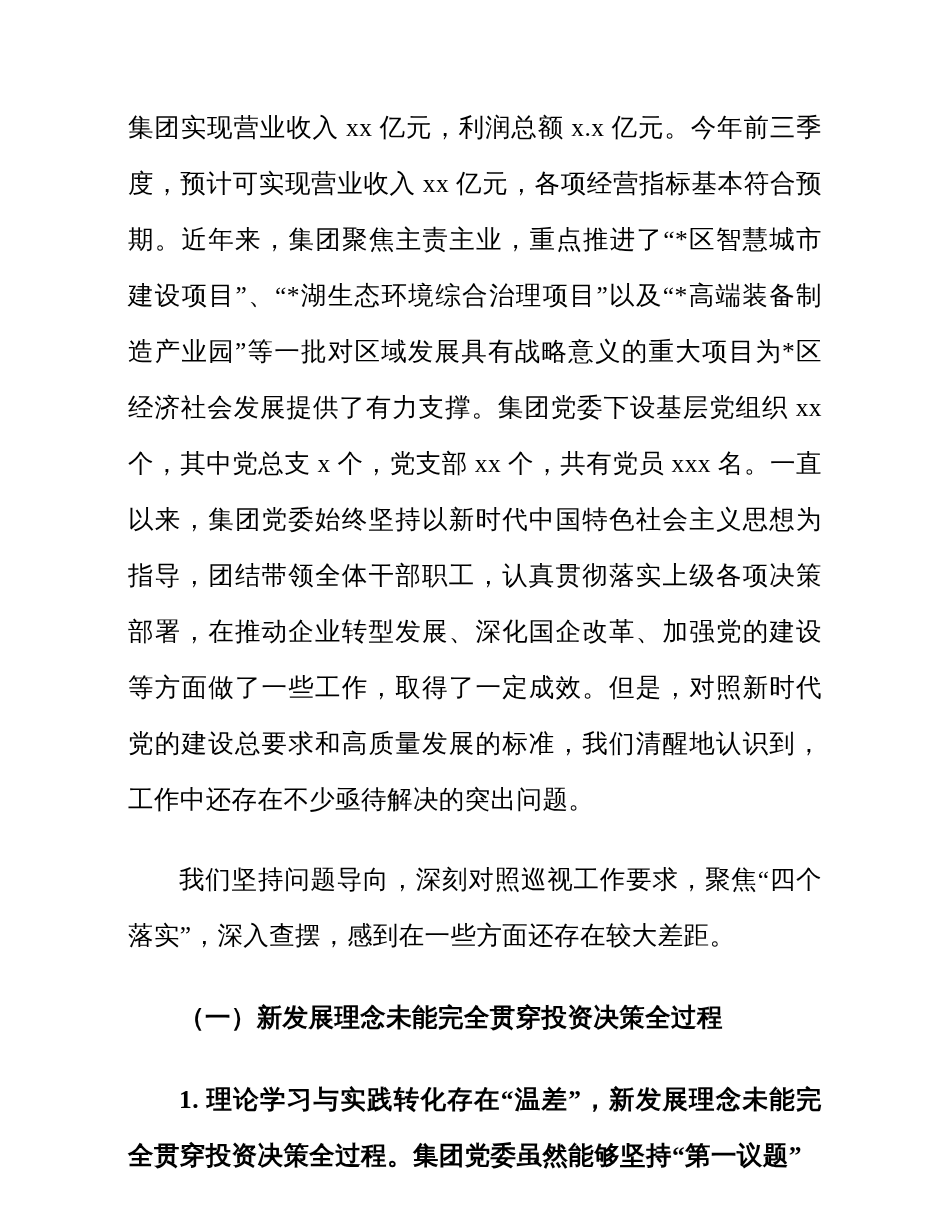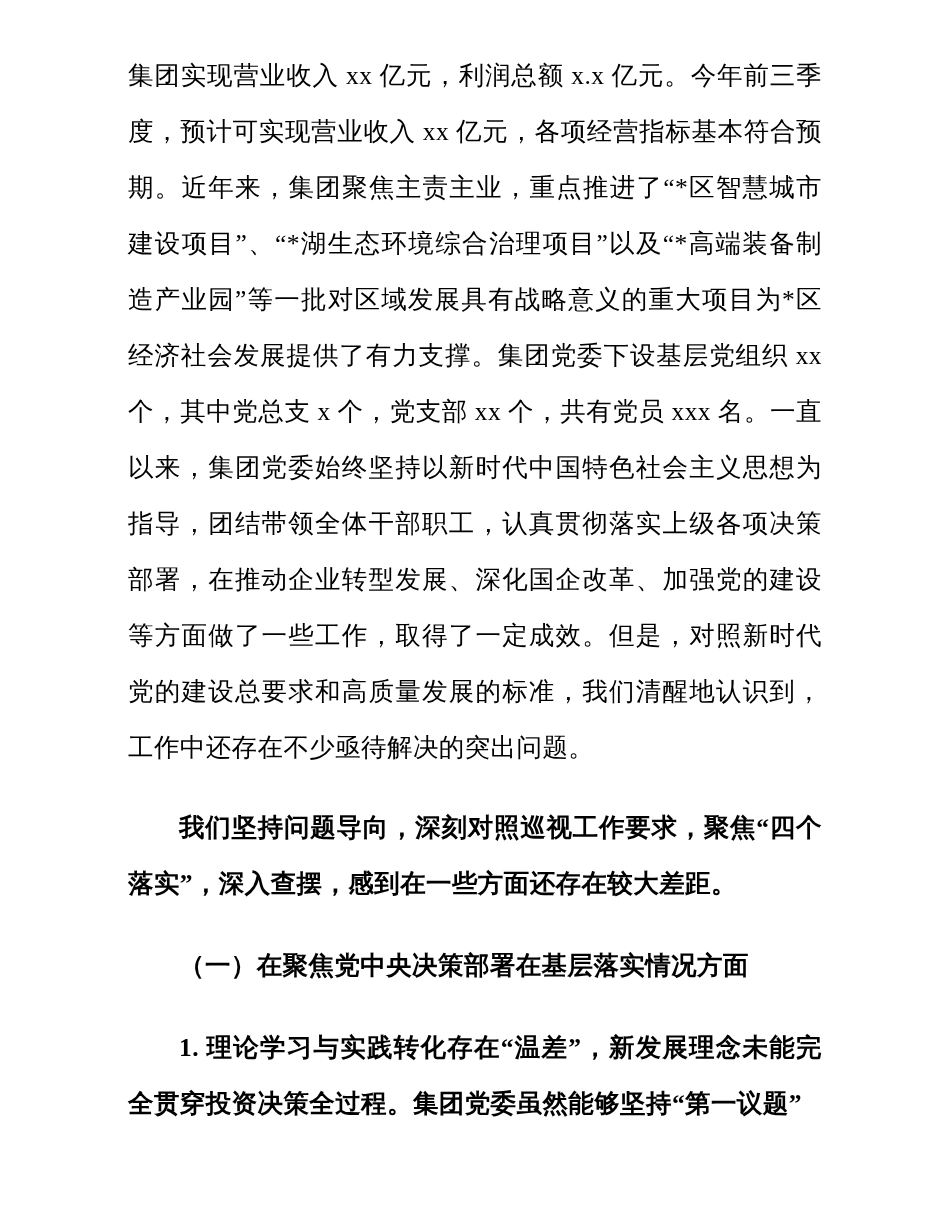--- a/index.html
+++ b/index.html
@@ -11,40 +11,39 @@
     width: 950px;
     height: 1230px;
     font-family: "Liberation Serif", "DejaVu Serif", serif;
     color: #000000;
   }
   .page {
     position: relative;
     width: 950px;
     height: 1182px;
     box-sizing: border-box;
-    padding: 48px 128px 60px 128px;
+    padding: 100px 128px 60px 128px;
     background: #ffffff;
     overflow: hidden;
   }
   .doc-body {
     font-size: 25.5px;
     line-height: 56px;
     letter-spacing: 0.4px;
     text-align: justify;
     text-justify: inter-ideograph;
   }
   p {
     margin: 0;
   }
   .para {
     text-indent: 0;
   }
   .indent2 {
     text-indent: 2em;
-    font-weight: bold;
   }
   .heading {
     font-weight: bold;
     text-indent: 2em;
     margin-top: 26px;
   }
   .subheading {
     font-weight: bold;
     text-indent: 2em;
     margin-top: 26px;
@@ -60,18 +59,18 @@
 <body>
 
 <div class="page">
   <div class="doc-body">
 
     <p class="para">集团实现营业收入 xx 亿元，利润总额 x.x 亿元。今年前三季度，预计可实现营业收入 xx 亿元，各项经营指标基本符合预期。近年来，集团聚焦主责主业，重点推进了“*区智慧城市建设项目”、“*湖生态环境综合治理项目”以及“*高端装备制造产业园”等一批对区域发展具有战略意义的重大项目为*区经济社会发展提供了有力支撑。集团党委下设基层党组织 xx 个，其中党总支 x 个，党支部 xx 个，共有党员 xxx 名。一直以来，集团党委始终坚持以新时代中国特色社会主义思想为指导，团结带领全体干部职工，认真贯彻落实上级各项决策部署，在推动企业转型发展、深化国企改革、加强党的建设等方面做了一些工作，取得了一定成效。但是，对照新时代党的建设总要求和高质量发展的标准，我们清醒地认识到，工作中还存在不少亟待解决的突出问题。</p>
 
 
     <p class="indent2 gap-sm">我们坚持问题导向，深刻对照巡视工作要求，聚焦“四个落实”，深入查摆，感到在一些方面还存在较大差距。</p>
 
-    <p class="subheading">（一）在聚焦党中央决策部署在基层落实情况方面</p>
+    <p class="subheading">（一）新发展理念未能完全贯穿投资决策全过程</p>
 
     <p class="item-head">1. 理论学习与实践转化存在“温差”，新发展理念未能完全贯穿投资决策全过程。集团党委虽然能够坚持“第一议题”</p>
 
   </div>
 </div>
 
 </body></html>

